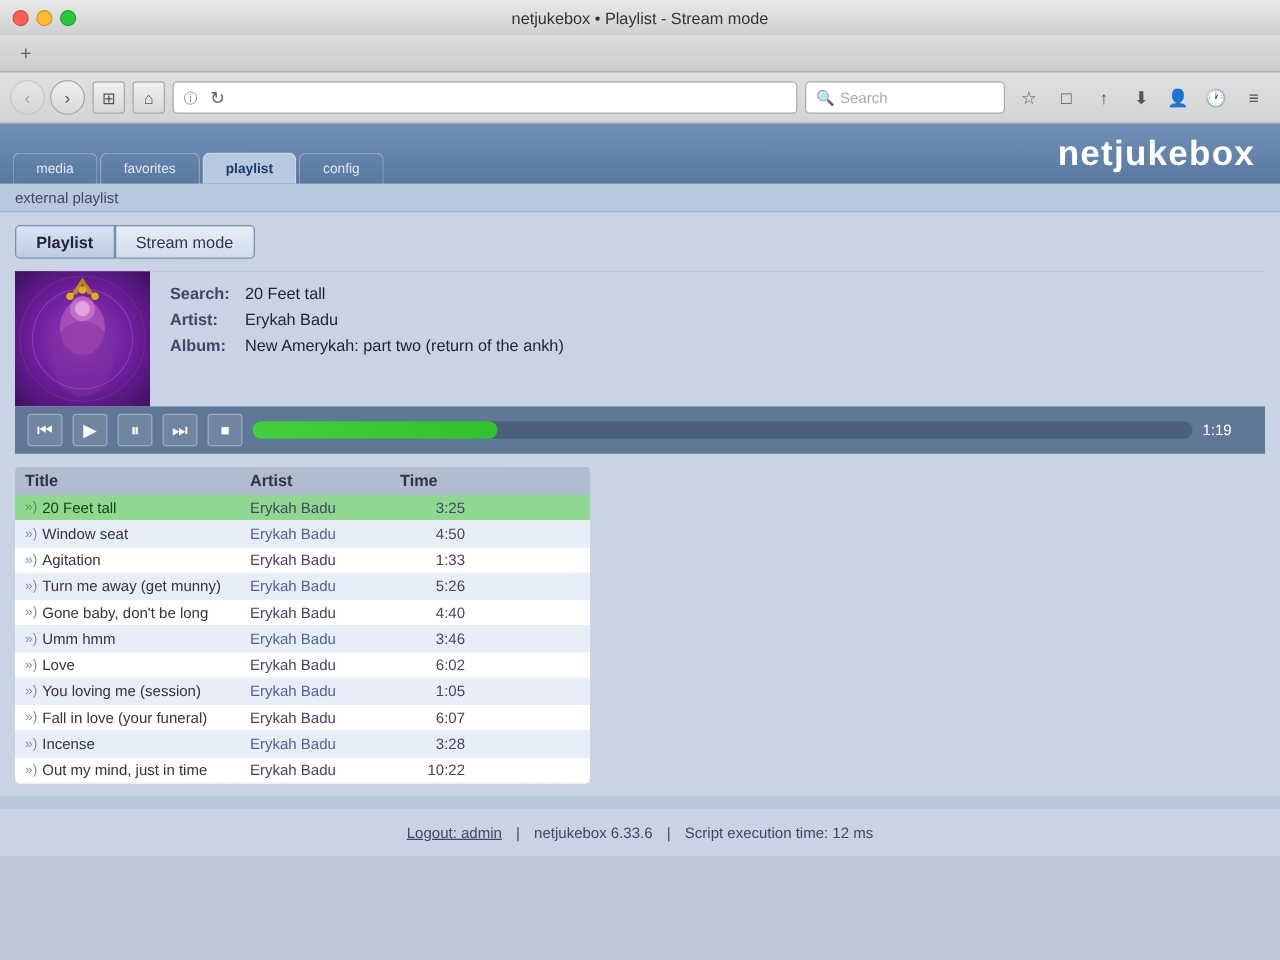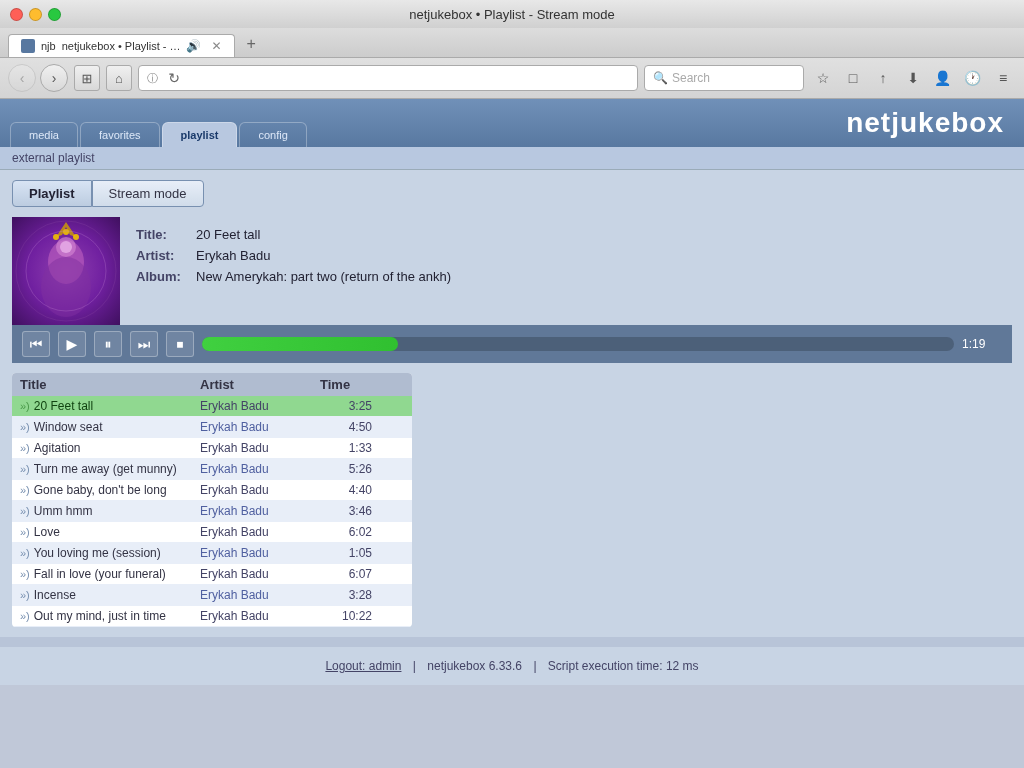--- a/index.html
+++ b/index.html
@@ -265,21 +265,21 @@
       font-size: 12px;
       min-width: 40px;
     }
 
     
     .playlist-table {
       background: white;
       border-radius: 4px;
       overflow: hidden;
       margin-top: 10px;
-      width: 400px;
+      width: 460px;
     }
     .playlist-header {
       display: grid;
       grid-template-columns: 180px 120px 60px;
       background: #b0bcd0;
       padding: 4px 8px;
     }
     .playlist-header-cell {
       font-size: 13px;
       font-weight: bold;
@@ -333,27 +333,20 @@
 <div class="titlebar">
   <div class="titlebar-buttons">
     <div class="tb-btn tb-close"></div>
     <div class="tb-btn tb-min"></div>
     <div class="tb-btn tb-max"></div>
   </div>
   <span>netjukebox • Playlist - Stream mode</span>
 </div>
 
 <div style="background: linear-gradient(to bottom, #ddd, #ccc); height: 30px; display: flex; align-items: flex-end; padding: 0 8px; gap: 4px; border-bottom: 1px solid #aaa;">
-  <div style="background: white; border: 1px solid #aaa; border-bottom: none; border-radius: 4px 4px 0 0; padding: 4px 12px; font-size: 12px; display: flex; align-items: center; gap: 6px;">
-    <span style="width:14px;height:14px;background:#5878a0;border-radius:2px;display:inline-block;"></span>
-    <span style="color:#333; font-size:11px;">njb</span>
-    <span style="color:#333; font-size:11px;">netjukebox • Playlist - …</span>
-    <span style="color:#4488cc;">🔊</span>
-    <span style="color:#888; margin-left:4px; cursor:pointer;">✕</span>
-  </div>
   <div style="padding: 4px 8px; cursor: pointer;">
     <span style="font-size:16px; color:#666;">+</span>
   </div>
 </div>
 
 <div class="browser-chrome">
   <div class="nav-row">
     <div class="nav-btn disabled">‹</div>
     <div class="nav-btn">›</div>
   </div>
@@ -434,21 +427,21 @@
             <circle cx="54" cy="15" r="3" fill="#f0c000" opacity="0.9"></circle>
             <circle cx="64" cy="20" r="3" fill="#f0c000" opacity="0.9"></circle>
 
             <circle cx="54" cy="54" r="40" fill="none" stroke="#c080d0" stroke-width="1" opacity="0.3"></circle>
             <circle cx="54" cy="54" r="50" fill="none" stroke="#a060b0" stroke-width="1" opacity="0.2"></circle>
           </svg>
         </div>
       </div>
       <div class="info-details">
         <div class="info-row">
-          <span class="info-label">Title:</span>
+          <span class="info-label">Search:</span>
           <span class="info-value">20 Feet tall</span>
         </div>
         <div class="info-row">
           <span class="info-label">Artist:</span>
           <span class="info-value">Erykah Badu</span>
         </div>
         <div class="info-row">
           <span class="info-label">Album:</span>
           <span class="info-value">New Amerykah: part two (return of the ankh)</span>
         </div>

